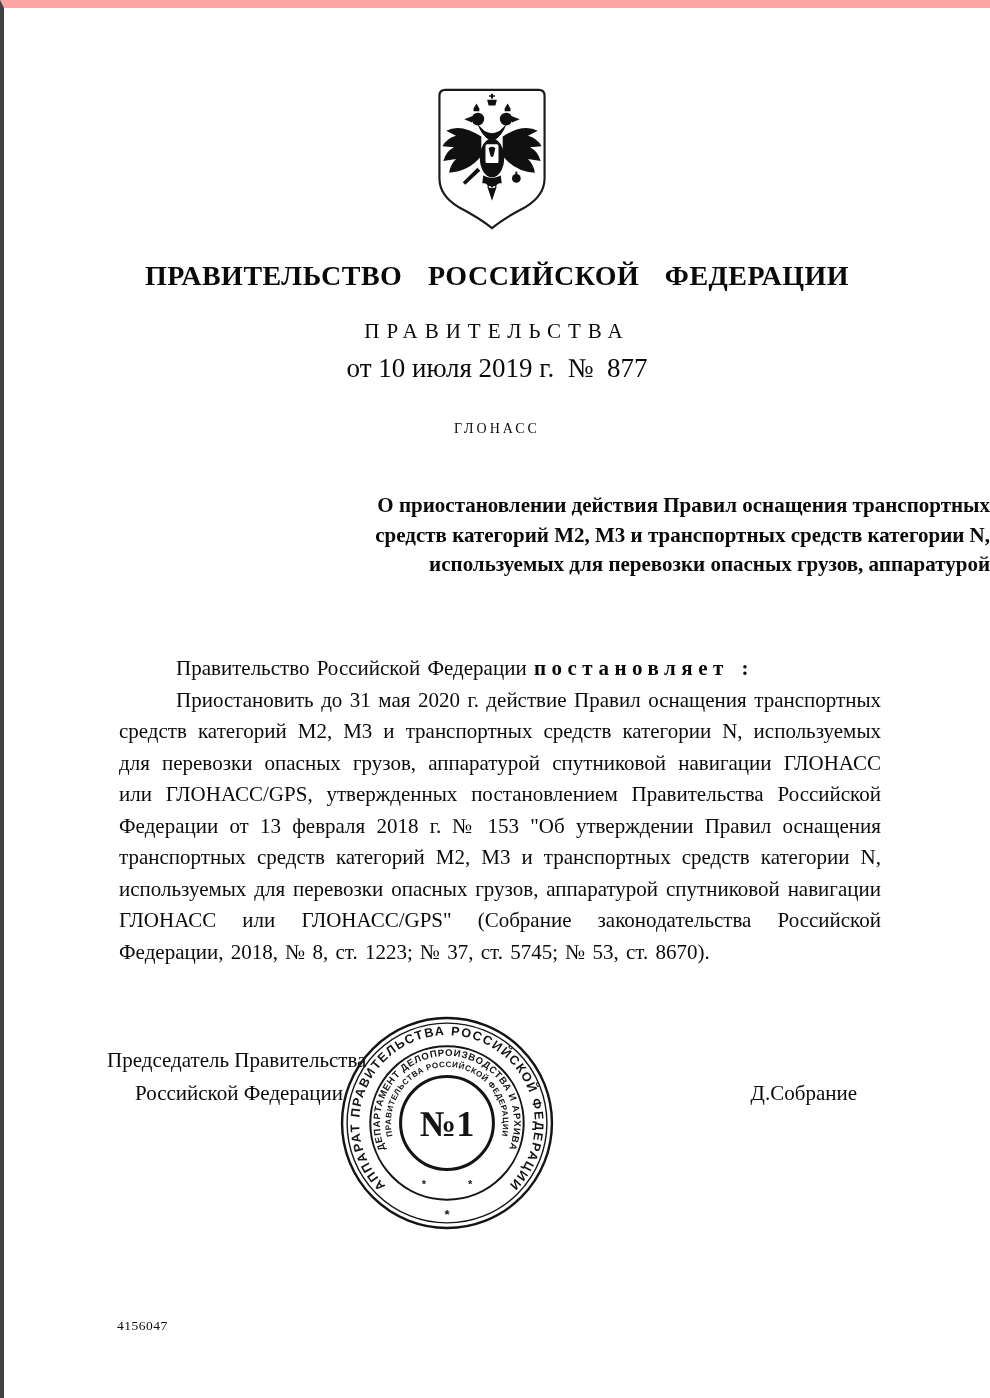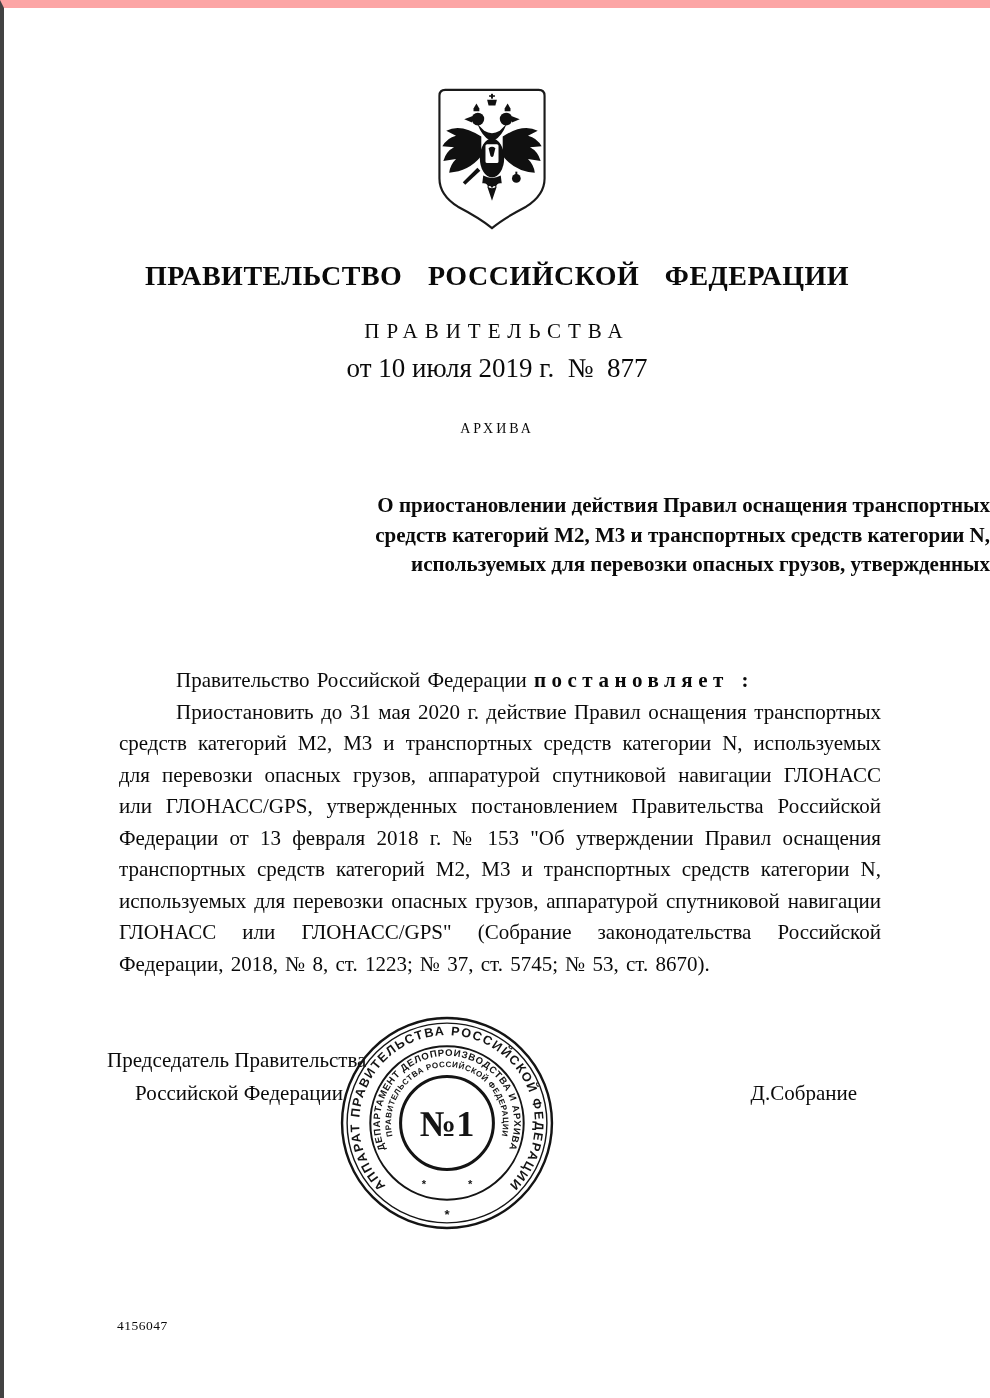--- a/index.html
+++ b/index.html
@@ -32,21 +32,21 @@
     position:absolute; top:413px; left:0; width:100%;
     text-align:center; font-size:14px; letter-spacing:3px; font-weight:500;
   }
   .subject {
     position:absolute; top:483px; left:0; width:100%;
     text-align:center; font-weight:bold; font-size:21px; line-height:29.5px;
   }
   .subject div { white-space:nowrap;text-align:right; }
   .body-text {
     position:absolute; top:645px; left:115px; width:762px;
-    font-size:21px; line-height:31.5px; text-align:justify;margin-top:12px;
+    font-size:21px; line-height:31.5px; text-align:justify;
   }
   .body-text p { margin:0; text-indent:57px; word-spacing:2px; }
   .postanovlyaet { font-weight:bold; letter-spacing:5.5px; }
   .signature {
     position:absolute; top:1036px; left:103px; width:750px;
     display:flex; justify-content:space-between; align-items:flex-end;
     font-size:21px; line-height:33px;
   }
   .sig-line2 { padding-left:28px; }
   .stamp { position:absolute; left:332px; top:1004px; width:222px; height:222px; }
@@ -87,26 +87,26 @@
       <circle cx="85" cy="95" r="4.5"></circle>
       <rect x="84" y="88" width="2" height="4"></rect>
     </g>
     <rect x="52.5" y="59" width="15" height="21" rx="2.5" fill="#ffffff" stroke="#101010" stroke-width="1.6"></rect>
     <path d="M56.5,64 q3.5,-3 7,0 l-2,8 q-1.5,2 -3,0 z" fill="#101010"></path>
   </svg>
 
   <div class="org-title">ПРАВИТЕЛЬСТВО РОССИЙСКОЙ ФЕДЕРАЦИИ</div>
   <div class="doc-type">ПРАВИТЕЛЬСТВА</div>
   <div class="date-line">от 10 июля 2019 г.  №  877</div>
-  <div class="city">АРХИВА</div>
+  <div class="city">ГЛОНАСС</div>
 
   <div class="subject">
     <div>О приостановлении действия Правил оснащения транспортных</div>
     <div>средств категорий М2, М3 и транспортных средств категории N,</div>
-    <div>используемых для перевозки опасных грузов, утвержденных</div>
+    <div>используемых для перевозки опасных грузов, аппаратурой</div>
   </div>
 
   <div class="body-text">
     <p><span>Правительство Российской Федерации </span><span class="postanovlyaet">постановляет :</span></p>
     <p>Приостановить до 31 мая 2020 г. действие Правил оснащения транспортных средств категорий М2, М3 и транспортных средств категории N, используемых для перевозки опасных грузов, аппаратурой спутниковой навигации ГЛОНАСС или ГЛОНАСС/GPS, утвержденных постановлением Правительства Российской Федерации от 13 февраля 2018 г. № 153 "Об утверждении Правил оснащения транспортных средств категорий М2, М3 и транспортных средств категории N, используемых для перевозки опасных грузов, аппаратурой спутниковой навигации ГЛОНАСС или ГЛОНАСС/GPS" (Собрание законодательства Российской Федерации, 2018, № 8, ст. 1223; № 37, ст. 5745; № 53, ст. 8670).</p>
   </div>
 
   <div class="signature">
     <div>
       <div>Председатель Правительства</div>

